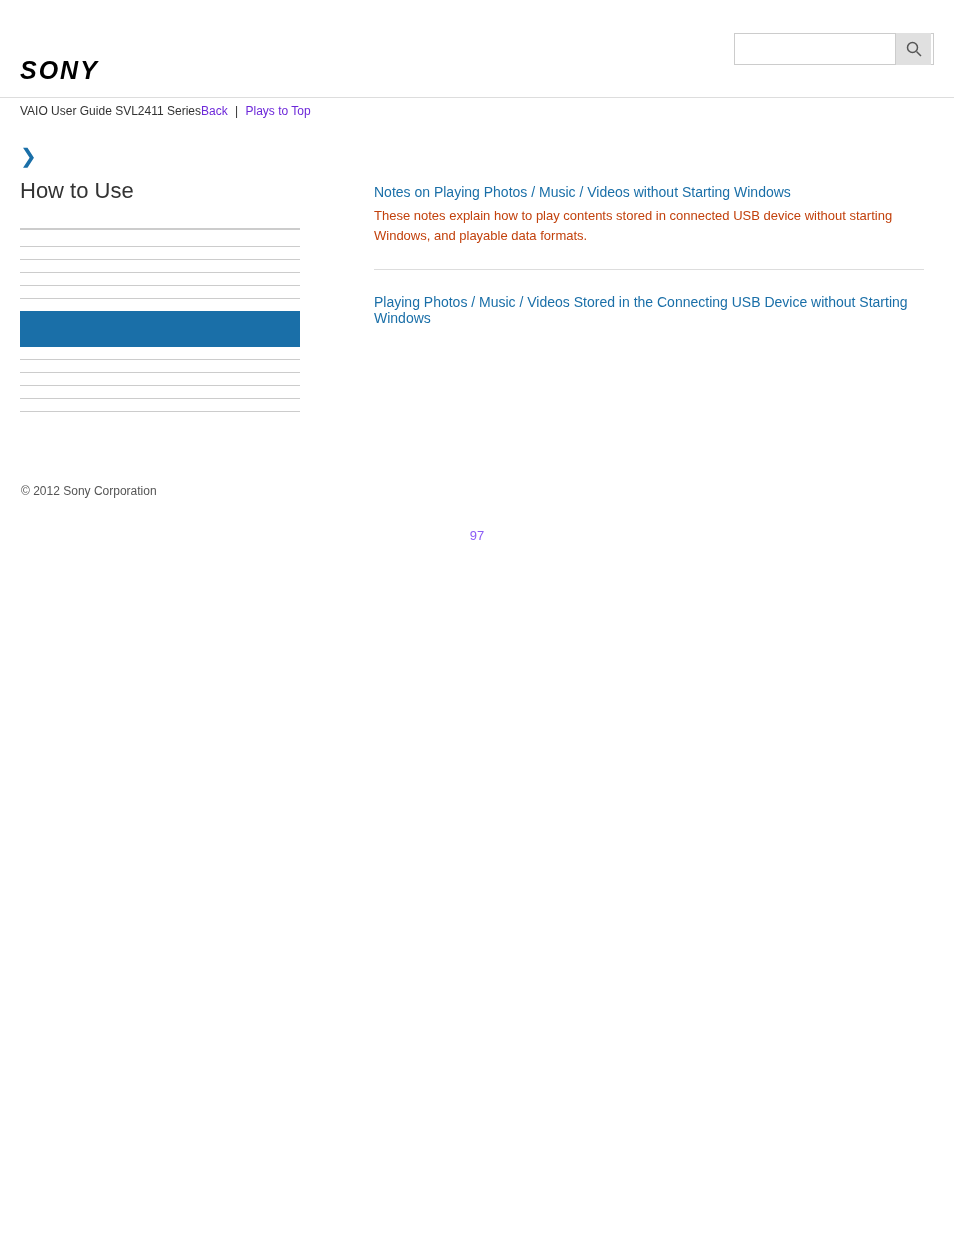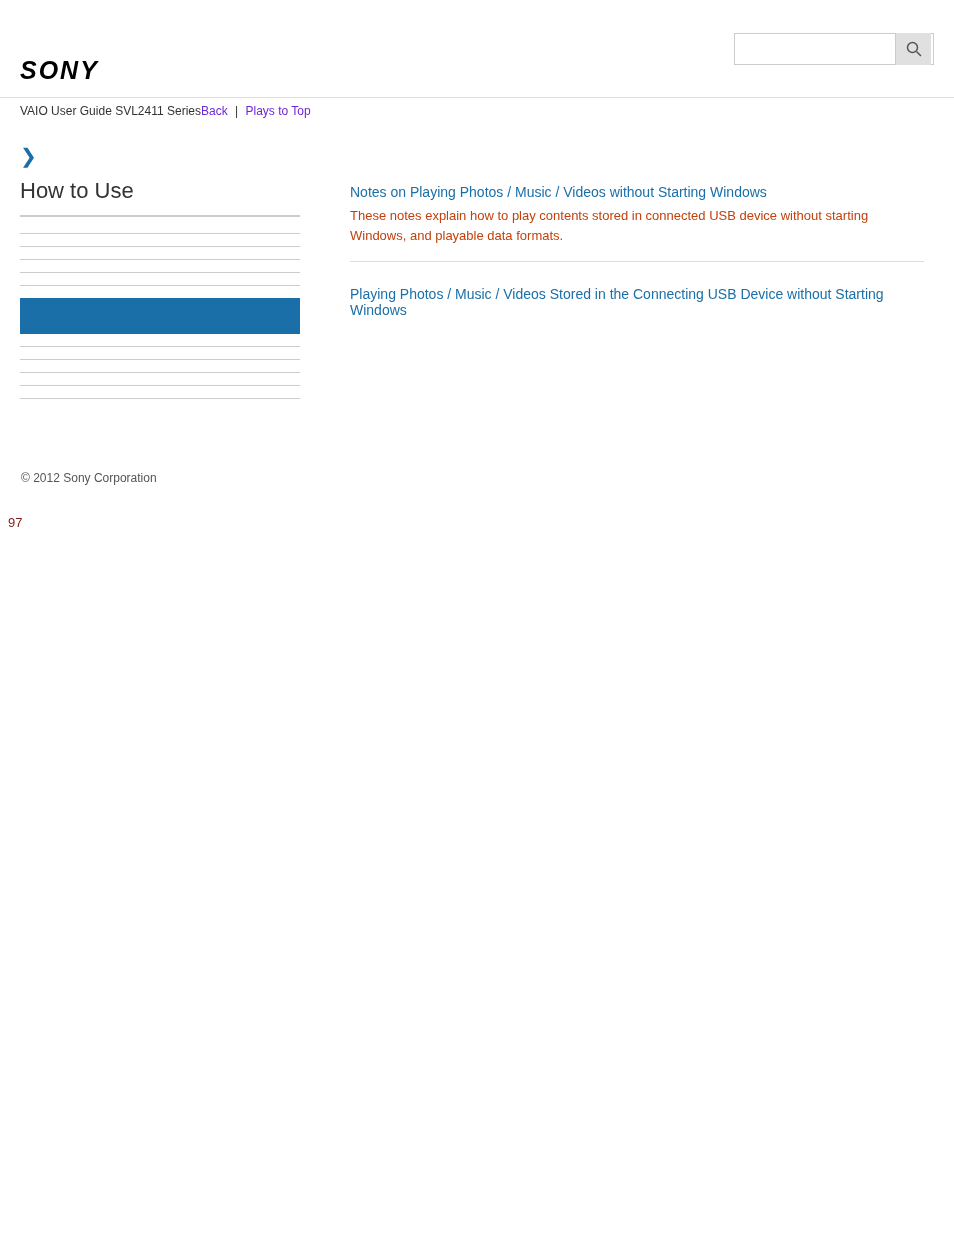--- a/index.html
+++ b/index.html
@@ -91,21 +91,21 @@
       margin-bottom: 10px;
       display: block;
       margin-top: 10px;
     }
 
     .sidebar-section-title {
       font-size: 22px;
       font-weight: normal;
       color: #333;
       border-bottom: 2px solid #ccc;
-      padding-bottom: 11px;
+      padding-bottom: 24px;
       margin-bottom: 16px;
     }
 
     .sidebar-line {
       border: none;
       border-top: 1px solid #ccc;
       margin: 12px 0;
     }
 
     .sidebar-highlight {
@@ -115,22 +115,23 @@
     }
 
     
     .content-area {
       flex: 1;
       padding: 60px 30px 40px 30px;
     }
 
     .content-item {
       margin-bottom: 24px;
-      padding-bottom: 16px;
+      padding-bottom: 24px;
       border-bottom: 1px solid #ddd;
+      margin-left: 24px;
     }
     .content-item:last-child {
       border-bottom: none;
     }
 
     .content-link {
       color: #1a6fa8;
       font-size: 14px;
       font-weight: normal;
       text-decoration: none;
@@ -145,23 +146,24 @@
     }
 
     
     .page-footer {
       padding: 10px 20px 20px 21px;
       font-size: 12px;
       color: #555;
     }
 
     .page-number {
-      font-size: 13px;
-      color: #7f1d1d;
-      padding: 10px 8px;
+      text-align: center;
+      font-size: 13px;
+      color: #8b5cf6;
+      padding: 10px 0;
     }
   </style>
 </head>
 <body>
 
 <div class="header">
   <div class="sony-logo">SONY</div>
   <div style="display:flex; align-items:center;">
     <div class="search-box">
       <input class="search-input" type="text" placeholder="" style="">

